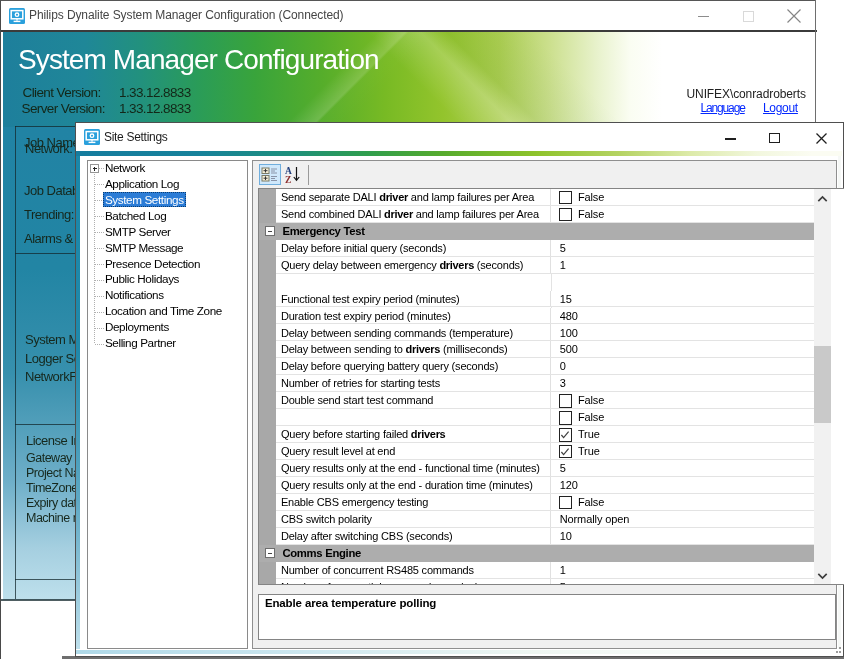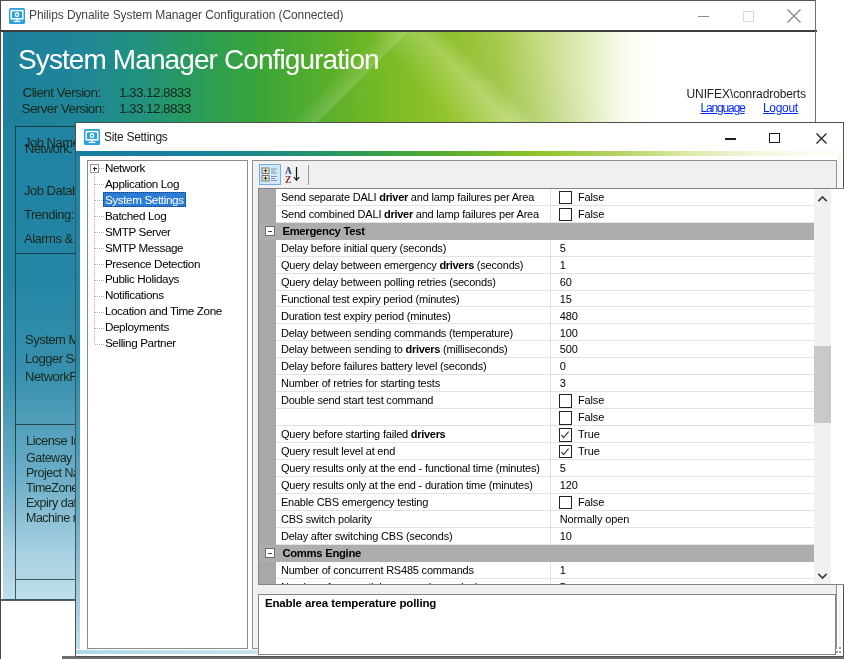--- a/index.html
+++ b/index.html
@@ -77,21 +77,21 @@
 .mbox{position:absolute;left:6px;top:3.6px;width:9.5px;height:9.5px;border:1px solid #6e6e6e;background:#fff}
 .mbox i{position:absolute;left:1.6px;top:3.3px;width:4.2px;height:1.1px;background:#444}
 .gcattext{position:absolute;left:23px;top:1.8px;font-size:11.3px;letter-spacing:-0.3px;font-weight:bold;color:#000;white-space:nowrap}
 
 
 #sbar{left:555px;top:0;width:17px;height:395px;background:#f1f1f1}
 .sarr{position:absolute;left:0;width:17px;height:17px;color:#2b2b2b}
 #sthumb{position:absolute;left:0;top:157.5px;width:17px;height:77px;background:#c9c9c9}
 
 
-#desc{left:5.5px;top:433px;width:578px;height:61px;background:#fff;border:1px solid #848484}
+#desc{left:5.5px;top:433px;width:578px;height:46px;background:#fff;border:1px solid #848484}
 #desct{left:5.5px;top:2.5px;font-size:11.5px;letter-spacing:-0.12px;font-weight:bold;color:#000}
 .lnk{color:#0428ff;text-decoration:underline;font-size:12px;letter-spacing:-0.6px}
 </style></head><body>
 
 <div id="mwin" class="a">
   <div id="mtitle" class="a"></div>
   <div id="mico" class="a"><svg width="16" height="16" viewBox="0 0 16 16">
         <rect width="16" height="16" rx="1.5" fill="#2aa0dc"></rect>
         <rect x="2.2" y="2.6" width="11.6" height="8.2" fill="none" stroke="#fff" stroke-width="1.5"></rect>
         <circle cx="8" cy="6.7" r="2.4" fill="#fff"></circle>
@@ -243,26 +243,20 @@
             <span class="gval">
               <span class="vt">5</span>
             </span>
           </div>
 <div class="grow" style="top:67.8px">
             <span class="gname">Query delay between emergency <b>drivers</b> (seconds)</span>
             <span class="gval">
               <span class="vt">1</span>
             </span>
           </div>
-<div class="grow" style="top:84.8px">
-            <span class="gname">Query delay between polling retries (seconds)</span>
-            <span class="gval">
-              <span class="vt">60</span>
-            </span>
-          </div>
 <div class="grow" style="top:101.7px">
             <span class="gname">Functional test expiry period (minutes)</span>
             <span class="gval">
               <span class="vt">15</span>
             </span>
           </div>
 <div class="grow" style="top:118.7px">
             <span class="gname">Duration test expiry period (minutes)</span>
             <span class="gval">
               <span class="vt">480</span>
@@ -274,21 +268,21 @@
               <span class="vt">100</span>
             </span>
           </div>
 <div class="grow" style="top:152.5px">
             <span class="gname">Delay between sending to <b>drivers</b> (milliseconds)</span>
             <span class="gval">
               <span class="vt">500</span>
             </span>
           </div>
 <div class="grow" style="top:169.5px">
-            <span class="gname">Delay before failures battery level (seconds)</span>
+            <span class="gname">Delay before querying battery query (seconds)</span>
             <span class="gval">
               <span class="vt">0</span>
             </span>
           </div>
 <div class="grow" style="top:186.4px">
             <span class="gname">Number of retries for starting tests</span>
             <span class="gval">
               <span class="vt">3</span>
             </span>
           </div>

